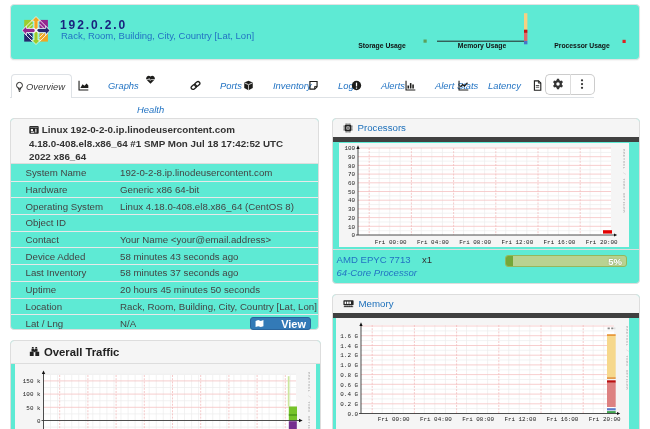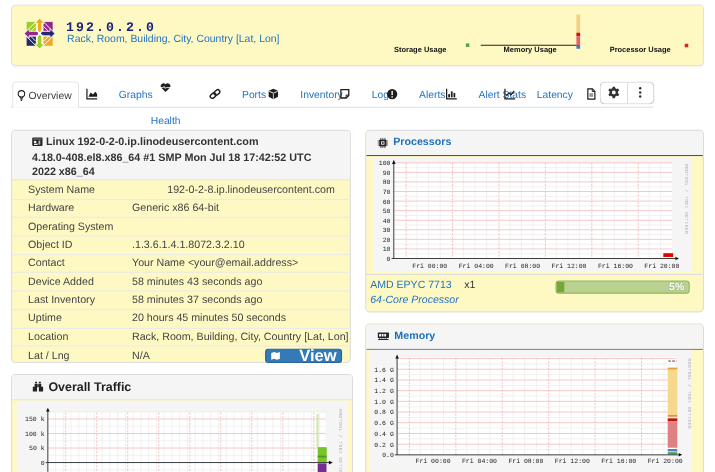--- a/index.html
+++ b/index.html
@@ -1,55 +1,55 @@
 <!DOCTYPE html>
 <html><head>
 <meta charset="utf-8">
 <style>
 * { margin:0; padding:0; box-sizing:border-box; }
 html,body { width:650px; height:429px; background:#fff; font-family:"Liberation Sans",sans-serif; overflow:hidden; }
 .abs { position:absolute; }
-.card { position:absolute; background:#fef9c3; border:1px solid #ddd; border-radius:4px; }
+.card { position:absolute; background:#5eead4; border:1px solid #ddd; border-radius:4px; }
 .chead { background:#f5f5f5; border-bottom:1px solid #ddd; border-radius:3px 3px 0 0; }
 
 
 #hcard { left:10px; top:4px; width:630px; height:56px; border:1px solid #e2e2e2; box-shadow:0 1px 1px rgba(0,0,0,0.04); }
-#title { position:absolute; left:60px; top:19px; font-size:12px; line-height:12px; font-weight:bold; color:#1a237e; letter-spacing:1.9px;font-family:Liberation Mono, monospace; }
+#title { position:absolute; left:60px; top:19px; font-size:12px; line-height:12px; font-weight:bold; color:#1a237e; letter-spacing:1.9px; }
 #subtitle { position:absolute; left:61px; top:31px; font-size:9.5px; line-height:9.5px; color:#2273c3; }
 .sparklab { position:absolute; top:41.8px; font-size:6.8px; font-weight:bold; color:#111; width:100px; text-align:center; font-family:"Liberation Sans",sans-serif; }
 
 
-#tabbar { position:absolute; left:0; top:74px; width:604px; height:23.5px; }
+#tabbar { position:absolute; left:0; top:74px; width:604px; height:23.5px;font-style:italic; }
 #tabbar .bline { position:absolute; left:10px; right:10px; bottom:0; border-bottom:1px solid #dee2e6; }
 .tab { position:absolute; top:0; height:23.5px; display:flex; align-items:center; gap:19px; font-size:9.4px; color:#2273c3; padding:0 8px; }
 .tab.active { background:#fff; border:1px solid #dee2e6; border-bottom:none; border-radius:4px 4px 0 0; color:#3b3b3b; z-index:3; padding:0 8px 0 2px; gap:1.5px; }
 .tab .ticon { flex:none; }
 #btngrp { position:absolute; right:9.5px; top:0px; height:20.5px; display:flex; }
 #btngrp .bt { width:25px; height:20.5px; border:1px solid #ccc; background:#fff; display:flex; align-items:center; justify-content:center; }
 #btngrp .bt:first-child { border-radius:5px 0 0 5px; border-right:none; }
 #btngrp .bt:last-child { border-radius:0 5px 5px 0; border-left:1px solid #ddd; }
 
 
 #info { left:10px; top:118px; width:309px; height:212px; }
 #info .chead { padding:4px 8px 0 18px; font-size:9.8px; font-weight:bold; color:#333; line-height:13.7px; height:45px; }
 .trow { position:relative; display:flex; border-top:1px solid #e9e9e9; height:16.7px; align-items:center; font-size:9.7px; color:#444; white-space:nowrap; }
-.trow.first { border-top:none;gap:32px; }
+.trow.first { border-top:none; }
 .tl { width:109px; padding-left:14.5px; flex:none; box-sizing:border-box; }
 .tv { flex:1; position:relative; padding-right:0; }
-.viewbtn { position:absolute; right:7px; top:-0.5px; background:#337ab7; border:1px solid #2a649c; color:#fff; border-radius:3px; font-size:15px; height:13px; line-height:12px; padding:0 4px; display:flex; align-items:center; gap:17px; box-sizing:border-box; }
+.viewbtn { position:absolute; right:7px; top:-0.5px; background:#337ab7; border:1px solid #2a649c; color:#fff; border-radius:3px; font-size:11px; height:13px; line-height:12px; padding:0 4px; display:flex; align-items:center; gap:17px; box-sizing:border-box; }
 .viewbtn b { font-weight:bold; }
 
 
 #traffic { left:10px; top:340px; width:311px; height:95px; }
 #traffic .chead { height:22.5px; font-size:11.3px; font-weight:bold; color:#222; display:flex; align-items:center; padding-left:18px; gap:4px; }
 
 
 #procs { left:332px; top:118px; width:308px; height:166px; }
 #mem { left:332px; top:294px; width:308px; height:141px; }
-.bluehead { height:22.5px; font-size:9.7px; font-weight:bold; color:#1c6fba; display:flex; align-items:center; padding-left:10px; gap:4.5px; background:#f5f5f5; border-bottom:1px solid #404040; border-radius:3px 3px 0 0; }
+.bluehead { height:22.5px; font-size:9.7px; font-weight:normal; color:#1c6fba; display:flex; align-items:center; padding-left:10px; gap:4.5px; background:#f5f5f5; border-bottom:5px solid #404040; border-radius:3px 3px 0 0; }
 #pfoot { position:absolute; left:0; bottom:0; height:34px; width:100%; border-top:1px solid #ddd; font-size:9.6px; color:#2273c3; }
 #pfoot .l1 { position:absolute; left:3.5px; top:4px;text-align:center; }
 #pfoot .l2 { position:absolute; left:3.5px; top:16.5px;font-style:italic; }
 #pfoot .x1 { position:absolute; left:89px; top:4px; color:#333; }
 .pbar { position:absolute; right:12px; top:4.5px; width:122px; height:12px; background:#b9d291; border:1px solid #94b75e; border-radius:3px; overflow:hidden; }
 .pbar .fill { position:absolute; left:0; top:0; bottom:0; width:7px; background:#74a838; }
 .pbar .pct { position:absolute; right:4px; top:0; font-size:9.5px; font-weight:bold; color:#fff; line-height:12px; text-shadow:0 0 2px rgba(0,0,0,0.25); }
 </style>
 </head>
 <body>
@@ -208,24 +208,24 @@
   <div class="trow first">
       <div class="tl">System Name</div>
       <div class="tv">192-0-2-8.ip.linodeusercontent.com</div>
     </div>
 <div class="trow">
       <div class="tl">Hardware</div>
       <div class="tv">Generic x86 64-bit</div>
     </div>
 <div class="trow">
       <div class="tl">Operating System</div>
+      <div class="tv">Linux 4.18.0-408.el8.x86_64 (CentOS 8)</div>
     </div>
 <div class="trow">
       <div class="tl">Object ID</div>
-      <div class="tv">.1.3.6.1.4.1.8072.3.2.10</div>
     </div>
 <div class="trow">
       <div class="tl">Contact</div>
       <div class="tv">Your Name &lt;your@email.address&gt;</div>
     </div>
 <div class="trow">
       <div class="tl">Device Added</div>
       <div class="tv">58 minutes 43 seconds ago</div>
     </div>
 <div class="trow">

